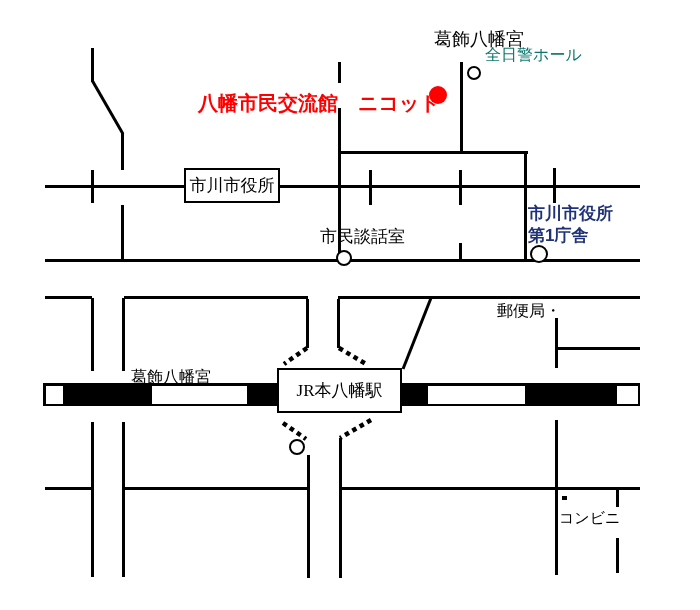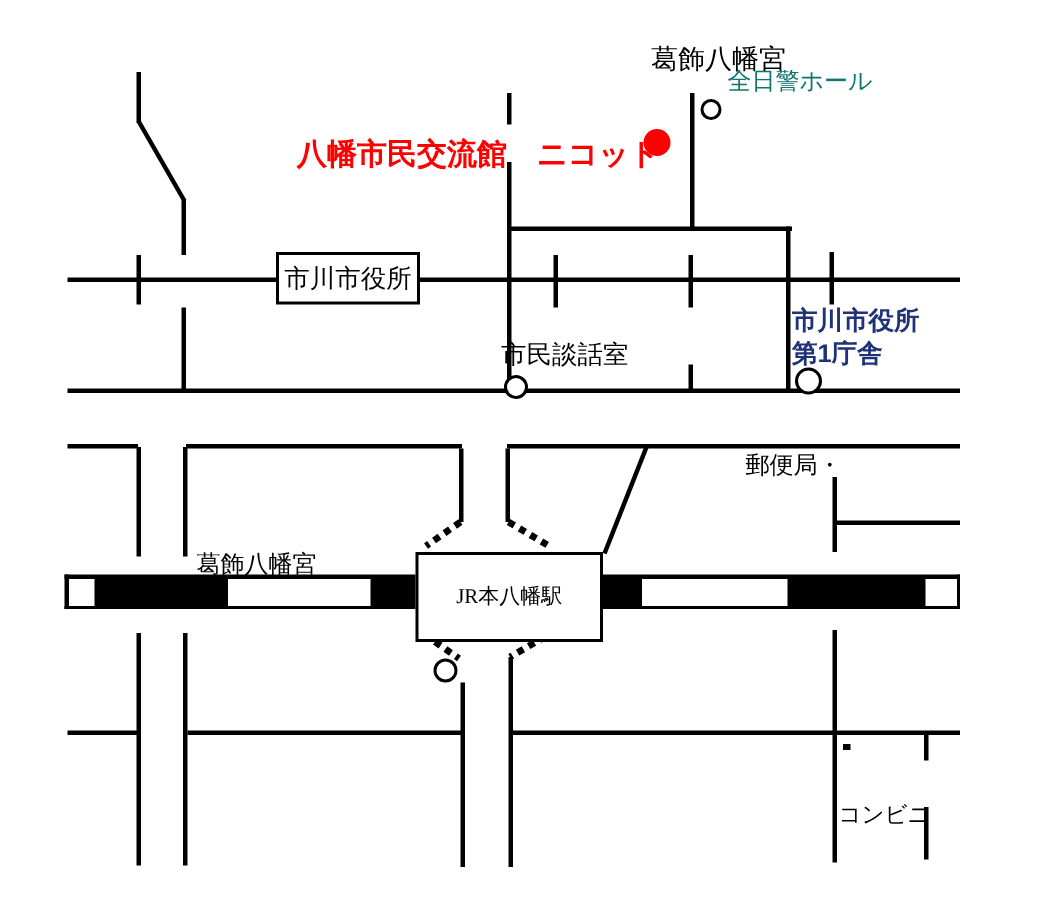--- a/index.html
+++ b/index.html
@@ -71,25 +71,25 @@
       <line x1="371" y1="420" x2="340" y2="438" stroke="#000000" stroke-width="4.5" stroke-dasharray="4.5 4"></line>
     </svg>
     <div class="circ" style="left: 467px; top: 66px; width: 14px; height: 14px;"></div>
     <div class="circ" style="left: 336px; top: 250px; width: 16px; height: 16px;"></div>
     <div class="circ" style="left: 530px; top: 245px; width: 18px; height: 18px;"></div>
     <div class="circ" style="left: 289px; top: 439px; width: 16px; height: 16px;"></div>
     <div class="circ filled" style="left: 429px; top: 86px; width: 18px; height: 18px; background: rgb(255, 0, 0);"></div>
     <div class="sbox" style="left: 184px; top: 168px; width: 96px; height: 35px; font-size: 17px;">
       <span>市川市役所</span>
     </div>
-    <div class="sbox" style="left: 277px; top: 368px; width: 125px; height: 60px; font-size: 14px;">
+    <div class="sbox" style="left: 277px; top: 368px; width: 125px; height: 45px; font-size: 17px;">
       <span>JR本八幡駅</span>
     </div>
     <div class="lbl" style="left: 434px; top: 29px; font-size: 18px; color: rgb(0, 0, 0);">葛飾八幡宮</div>
     <div class="lbl" style="left: 485px; top: 46px; font-size: 16px; color: #0f766e;">全日警ホール</div>
     <div class="lbl sans" style="left: 198px; top: 80px; font-size: 20px; color: rgb(255, 0, 0); margin-top: 12px;">八幡市民交流館　ニコット</div>
-    <div class="lbl" style="left: 334px; top: 227px; font-size: 17px; color: rgb(0, 0, 0);">市民談話室</div>
+    <div class="lbl" style="left: 320px; top: 227px; font-size: 17px; color: rgb(0, 0, 0);">市民談話室</div>
     <div class="lbl sans" style="left: 528px; top: 203px; font-size: 17px; color: rgb(31, 50, 120); line-height: 22px;">市川市役所
 第1庁舎</div>
     <div class="lbl" style="left: 497px; top: 302px; font-size: 16px; color: rgb(0, 0, 0);">郵便局・</div>
     <div class="lbl" style="left: 131px; top: 368px; font-size: 16px; color: rgb(0, 0, 0);">葛飾八幡宮</div>
-    <div class="lbl" style="left: 559px; top: 510px; font-size: 15px; color: rgb(0, 0, 0); margin-top: 26px;">コンビニ</div>
+    <div class="lbl" style="left: 559px; top: 510px; font-size: 15px; color: rgb(0, 0, 0);">コンビニ</div>
   </div>
 
 </body></html>

